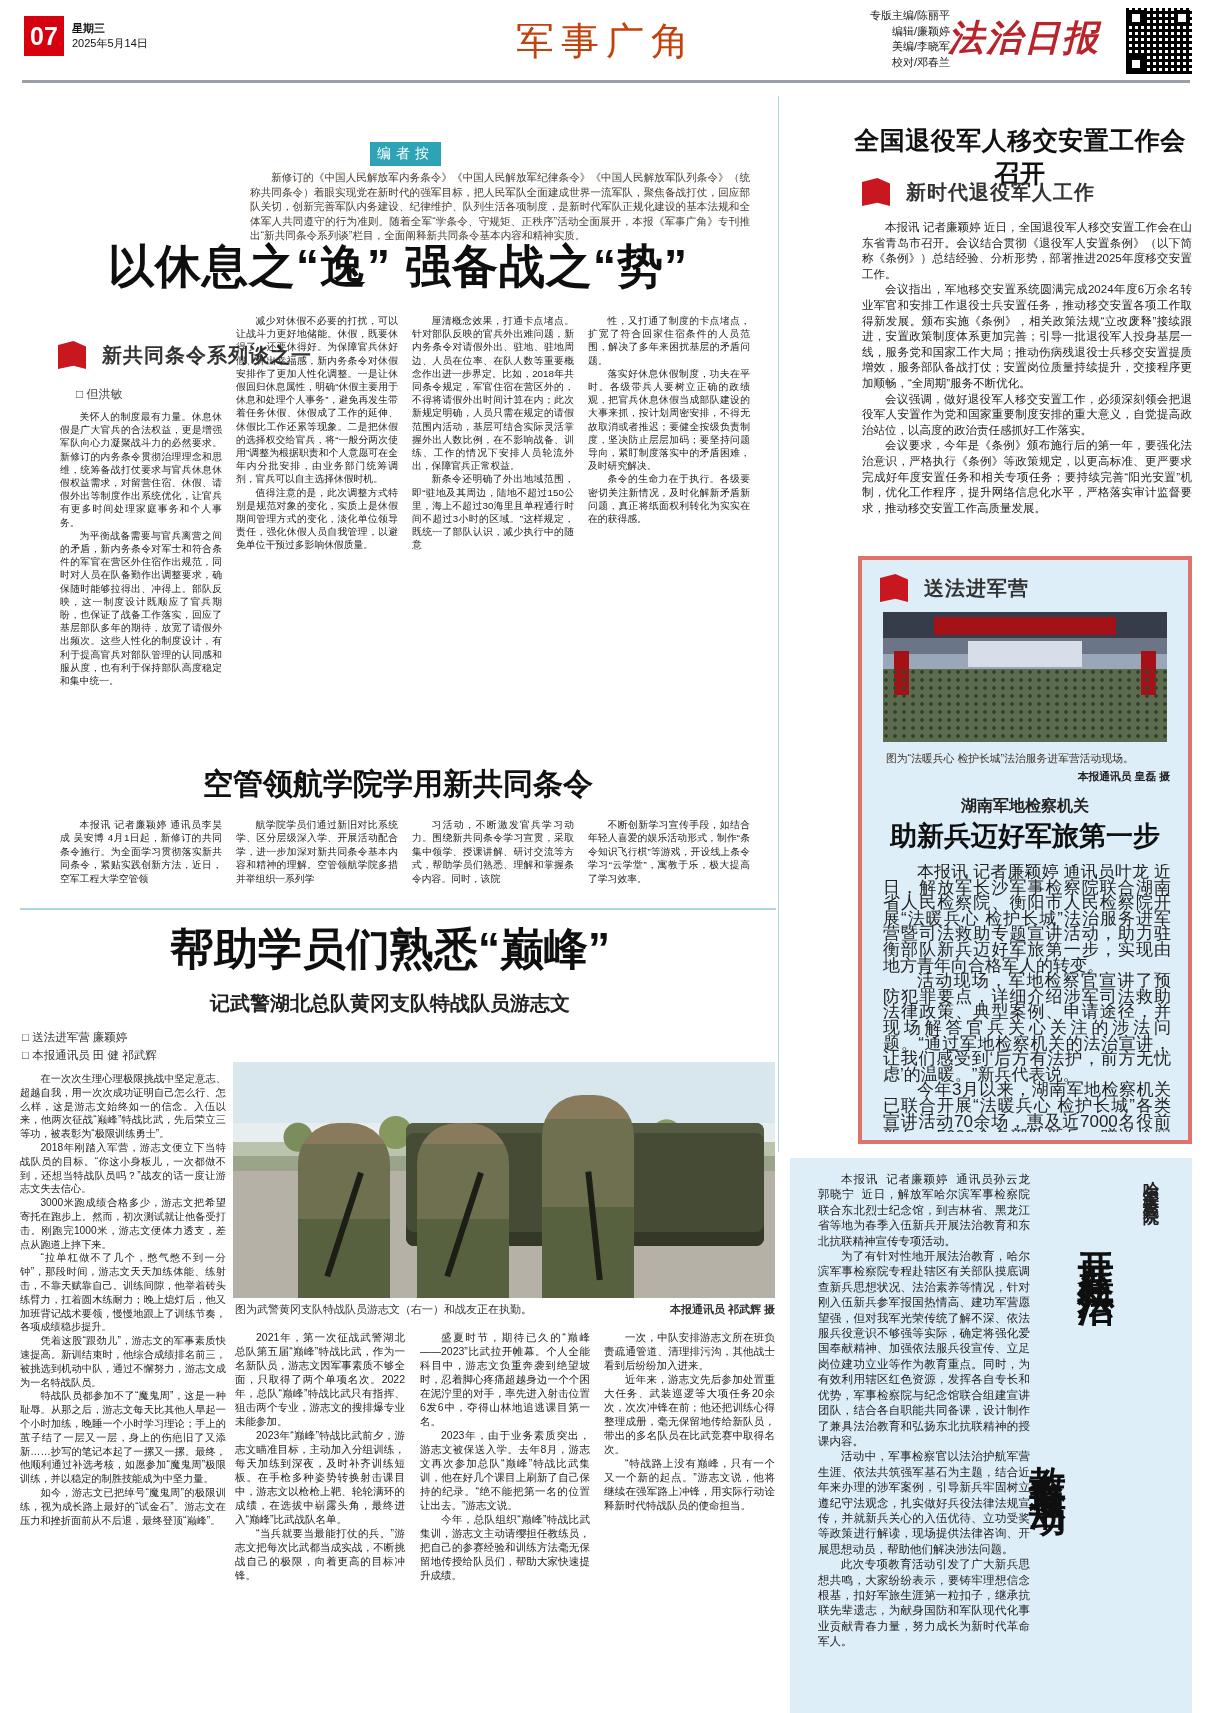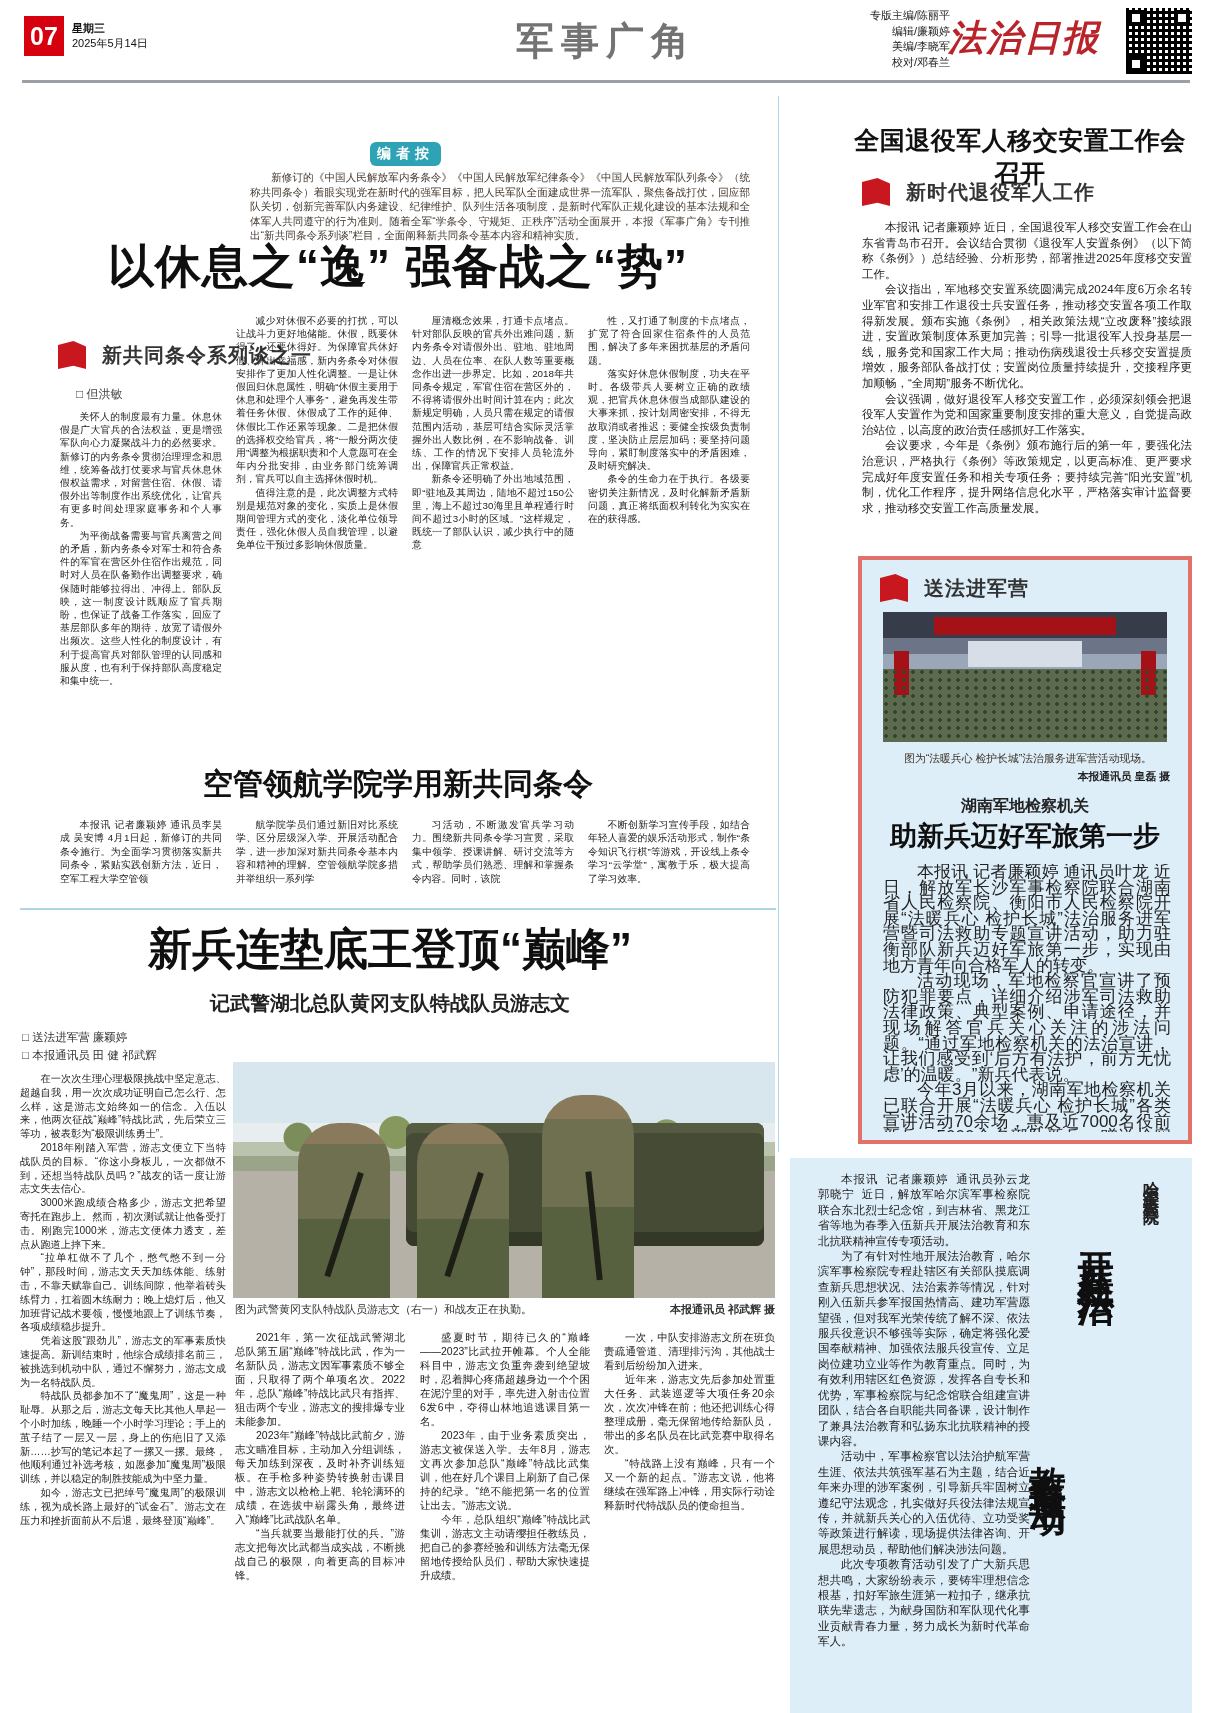--- a/index.html
+++ b/index.html
@@ -4,34 +4,34 @@
 <style>
   html,body{margin:0;padding:0;background:#e9e9e9;}
   #page{position:relative;width:1212px;height:1713px;background:#ffffff;margin:0 auto;
         font-family:"Liberation Sans",sans-serif;color:#222;overflow:hidden;}
   
   #pagenum{position:absolute;left:24px;top:16px;width:40px;height:40px;background:#d6000f;
            color:#fff;font-size:25px;font-weight:bold;text-align:center;line-height:40px;}
   #daywk{position:absolute;left:72px;top:21px;font-size:11px;line-height:15px;color:#111;}
   #daywk .wk{font-weight:bold;}
   #secttitle{position:absolute;left:0;right:0;top:16px;text-align:center;font-size:38px;
-             font-weight:700;letter-spacing:7px;color:#737373;}
+             font-weight:400;letter-spacing:7px;color:#c2410c;}
   #credits{position:absolute;right:262px;top:8px;text-align:right;font-size:11px;line-height:15.5px;color:#222;}
   #masthead{position:absolute;right:112px;top:14px;font-family:"DejaVu Serif",serif;font-style:italic;
             font-weight:bold;font-size:36px;color:#b9242a;letter-spacing:2px;}
   #qr{position:absolute;right:20px;top:8px;width:66px;height:66px;
       background:
         repeating-linear-gradient(0deg,#000 0 3px,transparent 3px 6px),
         repeating-linear-gradient(90deg,#000 0 3px,#fff 3px 6px);}
   #qr span{position:absolute;width:16px;height:16px;background:#fff;border:4px solid #000;box-sizing:border-box;}
   #qr .m1{left:2px;top:2px;} #qr .m2{right:2px;top:2px;} #qr .m3{left:2px;bottom:2px;}
   #header-rule{position:absolute;left:22px;top:80px;width:1168px;height:3px;background:#9aa0a6;}
   
   #note-label{position:absolute;left:370px;top:142px;background:#2fa3b6;color:#fff;
-              font-size:14px;font-weight:bold;padding:3px 7px;letter-spacing:5px;border-radius:6px;}
+              font-size:14px;font-weight:normal;padding:3px 7px;letter-spacing:5px;}
   #note-text{position:absolute;left:250px;top:170px;width:500px;font-size:10.6px;line-height:14.6px;
              color:#463a30;text-align:justify;text-indent:2em;}
   
   #lead-head{position:absolute;left:20px;top:236px;width:756px;text-align:center;
              font-size:46px;font-weight:900;color:#0f0f0f;letter-spacing:1px;}
   .kicker-row{position:absolute;display:flex;align-items:center;gap:16px;}
   #lead-kicker{left:58px;top:341px;}
   .ribbon{width:28px;height:28px;background:#c8171e;
           clip-path:polygon(0 14%,55% 0,100% 20%,100% 100%,55% 88%,0 100%);}
   .kicker-txt{font-size:20px;font-weight:bold;color:#333;letter-spacing:1px;}
@@ -93,21 +93,21 @@
   #law-tag{left:18px;top:14px;}
   #law-photo{position:absolute;left:21px;top:52px;width:284px;height:130px;overflow:hidden;
              background:linear-gradient(#363c49 0 20%,#6b7587 20% 32%,#9aa7b8 32% 44%,#5c6b50 44% 100%);}
   .aud-banner{position:absolute;left:18%;top:4%;width:64%;height:14%;background:#a41218;}
   .aud-screen{position:absolute;left:30%;top:22%;width:40%;height:20%;background:#d7dee7;}
   .aud-heads{position:absolute;left:0;top:44%;width:100%;height:56%;
              background:radial-gradient(circle at 3px 3px,#35452c 0 1.6px,transparent 2px);
              background-size:9px 8px;}
   .aud-flag{position:absolute;top:30%;width:5%;height:34%;background:#a41218;}
   .afl{left:4%;} .afr{right:4%;}
-  #law-cap1{position:absolute;left:24px;top:192px;width:284px;font-size:10.8px;color:#3c3227;text-align:center;}
+  #law-cap1{position:absolute;left:24px;top:192px;width:284px;font-size:10.8px;color:#3c3227;}
   #law-cap2{position:absolute;left:24px;top:210px;width:284px;text-align:right;font-weight:bold;
             font-size:10.8px;color:#222;}
   #law-kicker{position:absolute;left:0;top:236px;width:100%;text-align:center;
               font-size:16px;font-weight:bold;color:#222;}
   #law-head{position:absolute;left:0;top:258px;width:100%;text-align:center;
             font-size:27px;font-weight:900;color:#0f0f0f;}
   #law-paras{left:21px;top:304px;width:288px;height:268px;font-size:17px;line-height:15.6px;}
   
   #harbin{position:absolute;left:790px;top:1158px;width:402px;height:555px;background:#ddeef9;font-family:Liberation Mono, monospace;}
   #hb-paras{left:28px;top:14px;width:212px;height:528px;font-size:11.5px;line-height:15.4px;}
@@ -178,21 +178,21 @@
       <p>航学院学员们通过新旧对比系统学、区分层级深入学、开展活动配合学，进一步加深对新共同条令基本内容和精神的理解。空管领航学院多措并举组织一系列学</p>
     </div>
   <div class="col a2col" id="ac3">
       <p>习活动，不断激发官兵学习动力。围绕新共同条令学习宣贯，采取集中领学、授课讲解、研讨交流等方式，帮助学员们熟悉、理解和掌握条令内容。同时，该院</p>
     </div>
   <div class="col a2col" id="ac4">
       <p>不断创新学习宣传手段，如结合年轻人喜爱的娱乐活动形式，制作“条令知识飞行棋”等游戏，开设线上条令学习“云学堂”，寓教于乐，极大提高了学习效率。</p>
     </div>
   <div id="sep1"></div>
 
-  <h1 id="feat-head" style="margin:0">新兵连垫底王登顶“巅峰”</h1>
+  <h1 id="feat-head" style="margin:0">帮助学员们熟悉“巅峰”</h1>
   <div id="feat-sub">记武警湖北总队黄冈支队特战队员游志文</div>
   <div id="feat-by1">□ 送法进军营  廉颖婷</div>
   <div id="feat-by2">□ 本报通讯员 田  健  祁武辉</div>
   <div class="col" id="feat-colL">
       <p>在一次次生理心理极限挑战中坚定意志、超越自我，用一次次成功证明自己怎么行、怎么样，这是游志文始终如一的信念。入伍以来，他两次征战“巅峰”特战比武，先后荣立三等功，被表彰为“极限训练勇士”。</p>
       <p>2018年刚踏入军营，游志文便立下当特战队员的目标。“你这小身板儿，一次都做不到，还想当特战队员吗？”战友的话一度让游志文失去信心。</p>
       <p>3000米跑成绩合格多少，游志文把希望寄托在跑步上。然而，初次测试就让他备受打击。刚跑完1000米，游志文便体力透支，差点从跑道上摔下来。</p>
       <p>“拉单杠做不了几个，憋气憋不到一分钟”，那段时间，游志文天天加练体能、练射击，不靠天赋靠自己。训练间隙，他举着砖头练臂力，扛着圆木练耐力；晚上熄灯后，他又加班背记战术要领，慢慢地跟上了训练节奏，各项成绩稳步提升。</p>
       <p>凭着这股“跟劲儿”，游志文的军事素质快速提高。新训结束时，他综合成绩排名前三，被挑选到机动中队，通过不懈努力，游志文成为一名特战队员。</p>
       <p>特战队员都参加不了“魔鬼周”，这是一种耻辱。从那之后，游志文每天比其他人早起一个小时加练，晚睡一个小时学习理论；手上的茧子结了一层又一层，身上的伤疤旧了又添新……抄写的笔记本起了一摞又一摞。最终，他顺利通过补选考核，如愿参加“魔鬼周”极限训练，并以稳定的制胜技能成为中坚力量。</p>

